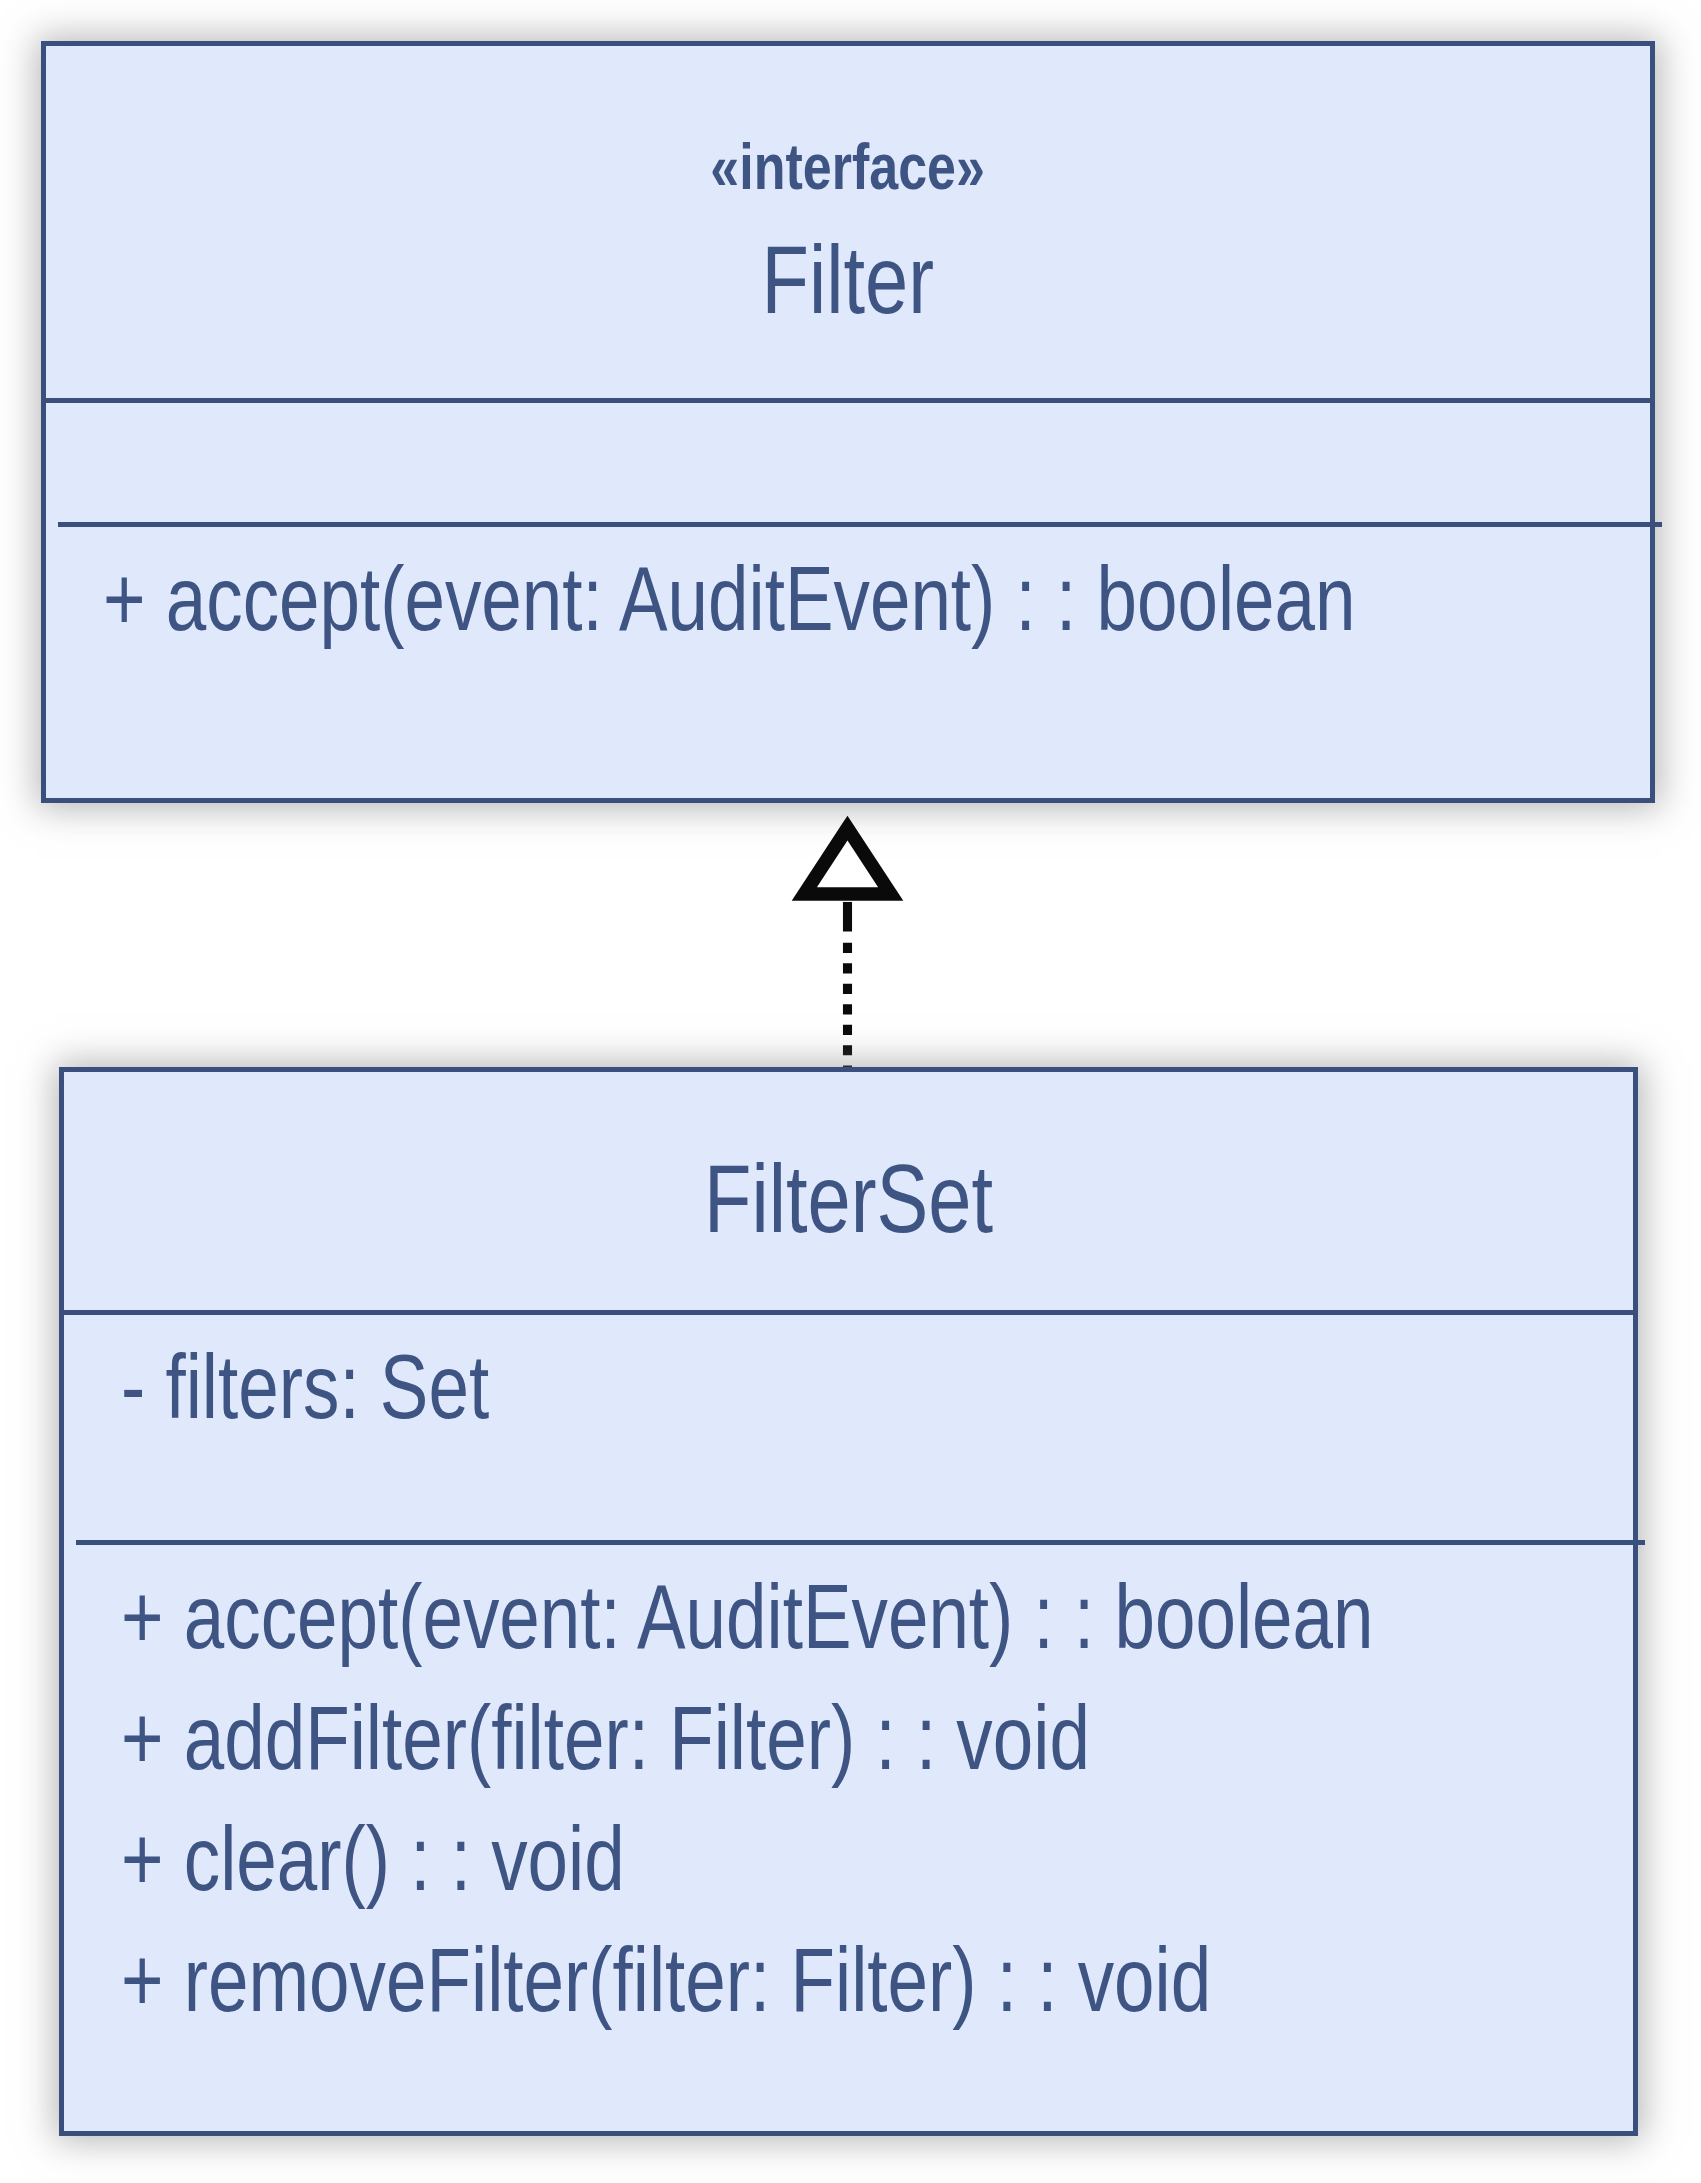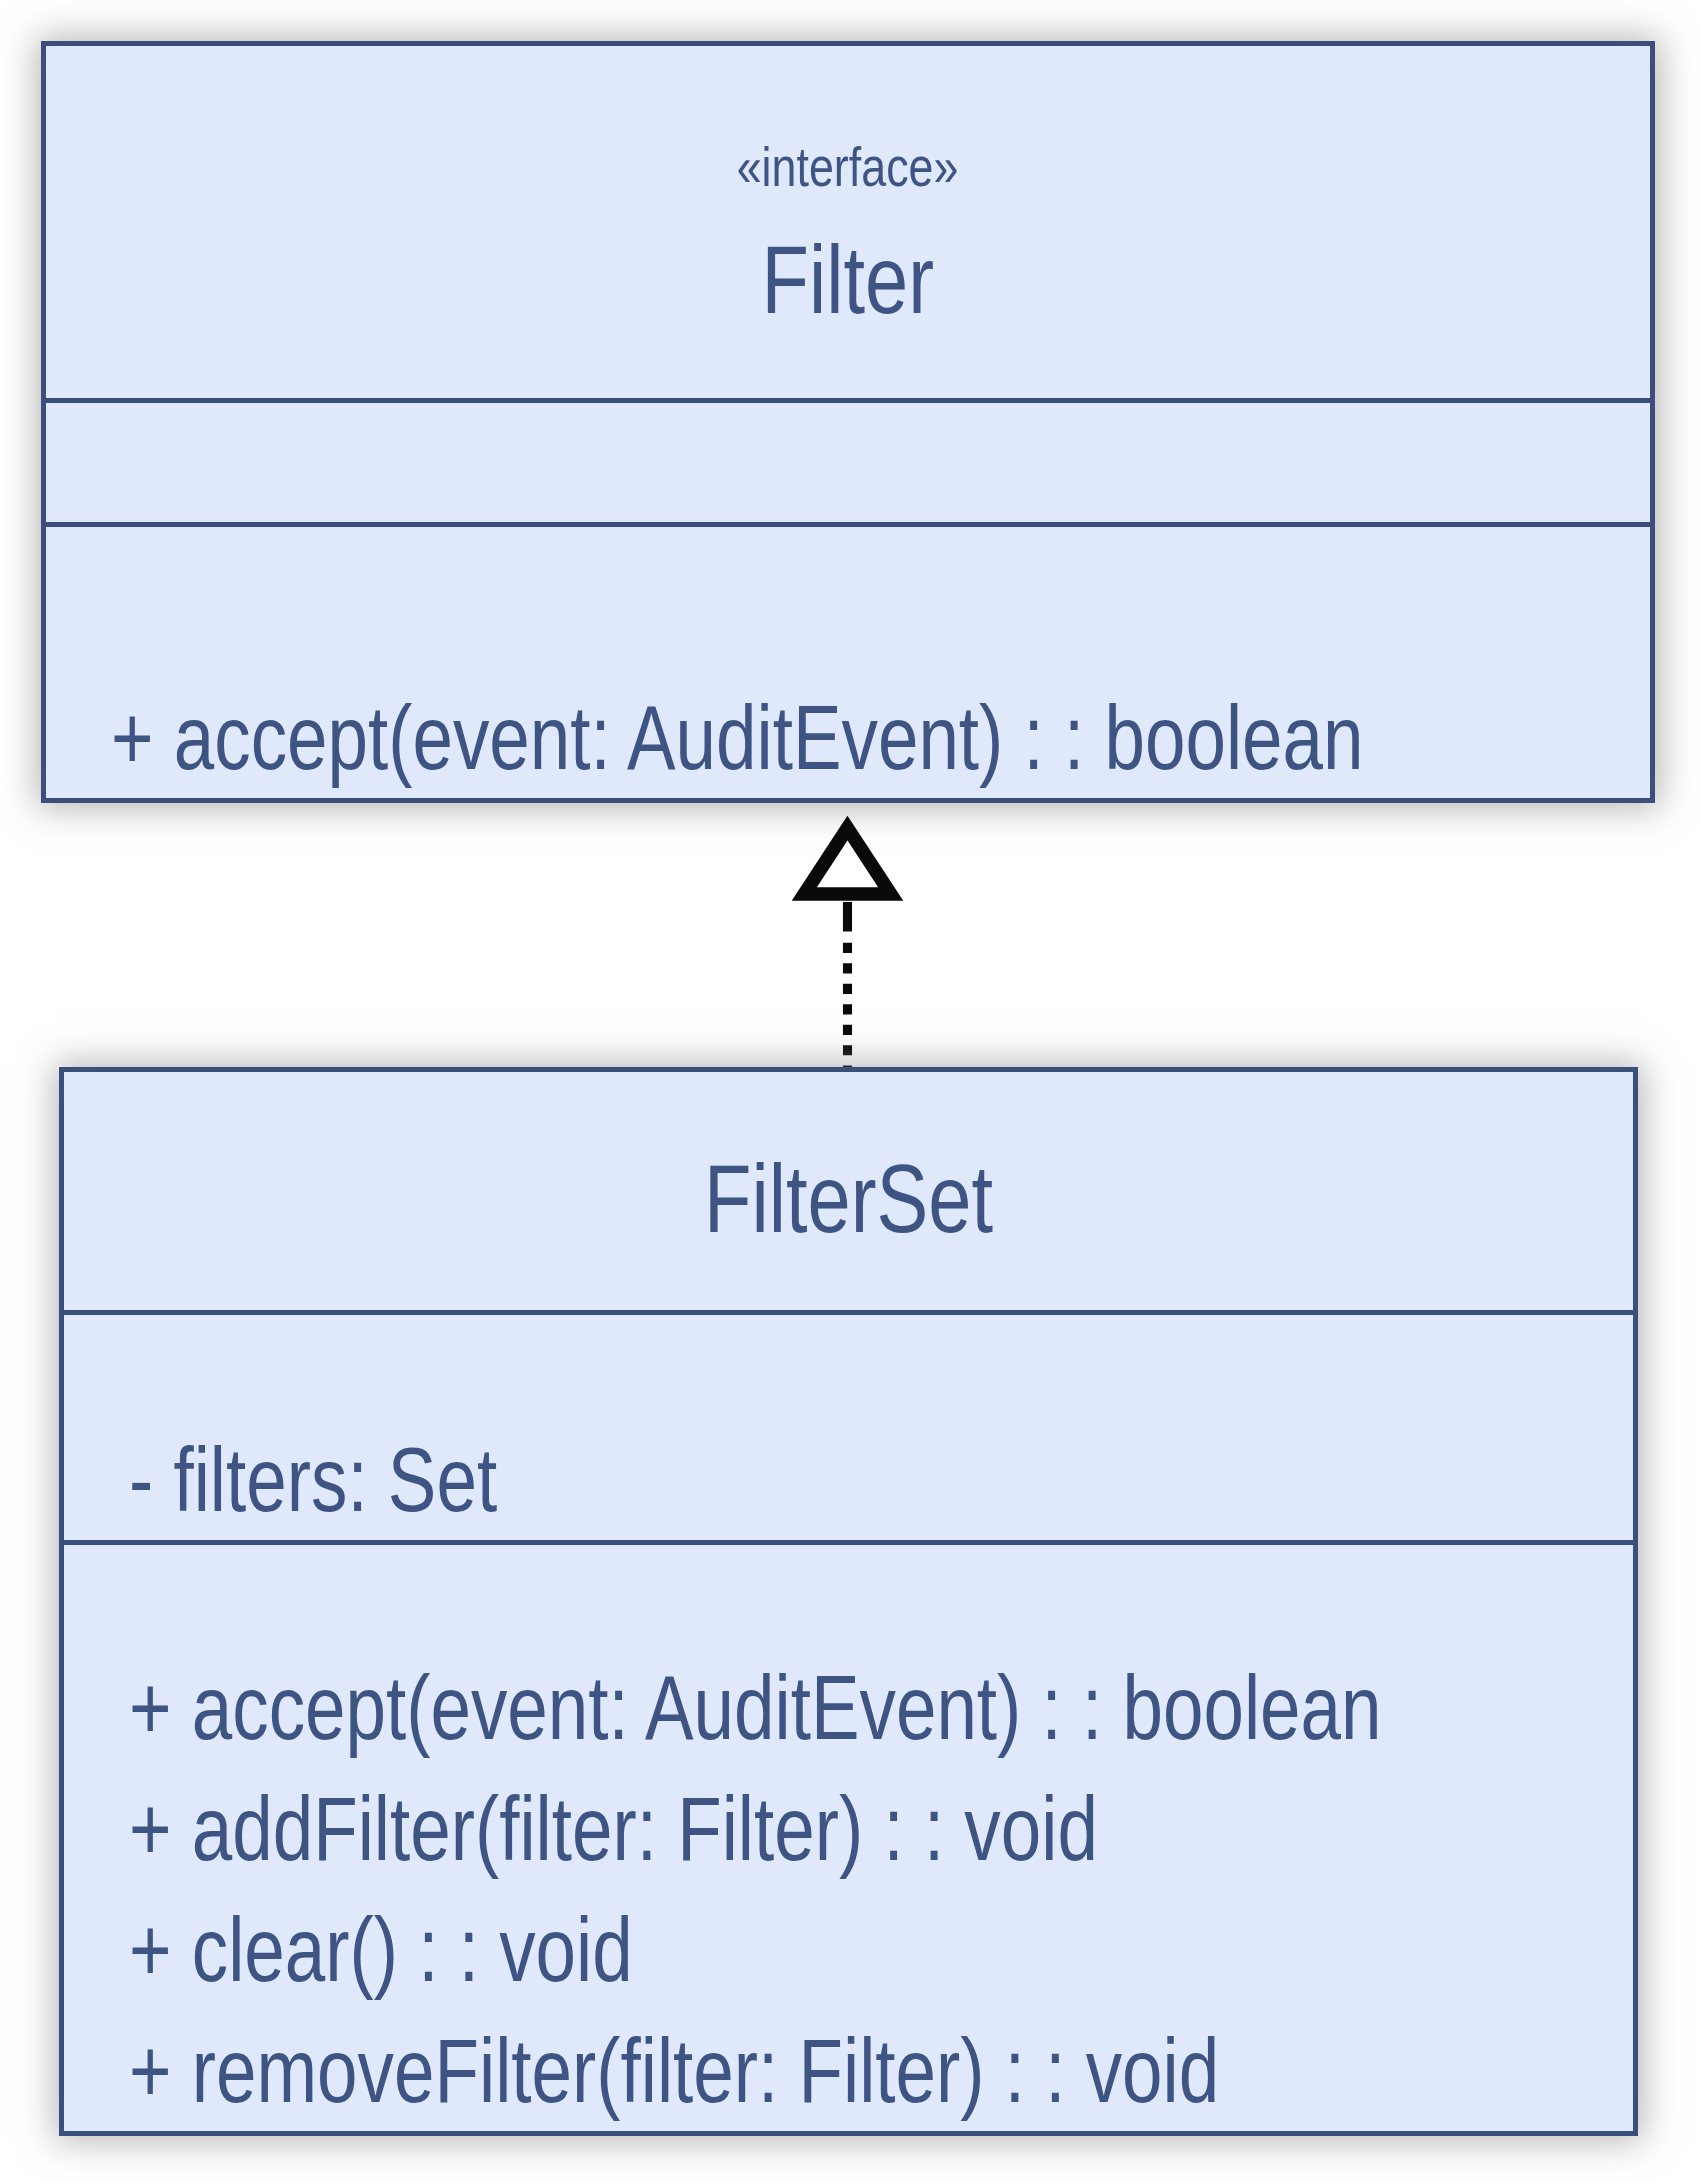--- a/index.html
+++ b/index.html
@@ -30,31 +30,31 @@
   .compartment.sep{border-bottom:5.7px solid var(--border);}
 
   
   .title-comp{
     display:flex;flex-direction:column;
     align-items:center;justify-content:center;
   }
   #filter-box .title-comp{height:357px;padding-top:11.4px;}
   #filterset-box .title-comp{height:243px;padding-top:16px;}
 
-  .stereotype{font-size:56px;line-height:105px;font-weight:400;}
+  .stereotype{font-size:65px;line-height:105px;font-weight:700;}
   .class-name{font-size:97px;line-height:122px;font-weight:400;}
 
   
   .squeeze{display:inline-block;transform:scaleX(0.8);transform-origin:center center;white-space:nowrap;}
   .member .squeeze{transform-origin:left center;}
 
   
   .members-comp{
-    display:flex;flex-direction:column;justify-content:flex-end;
-    padding-left:65px;padding-top:11.4px;
+    display:flex;flex-direction:column;justify-content:flex-start;
+    padding-left:45px;padding-top:11.4px;margin-left:12px;
   }
   #filter-box .attrs-comp{height:124px;}
   #filter-box .methods-comp{flex:1;}
   #filterset-box .attrs-comp{height:230px;}
   #filterset-box .methods-comp{flex:1;}
 
   .member{font-size:91px;line-height:121px;white-space:nowrap;}
 
   
   #realization-arrow{position:absolute;left:785px;top:813px;width:125px;height:262px;overflow:visible;}

